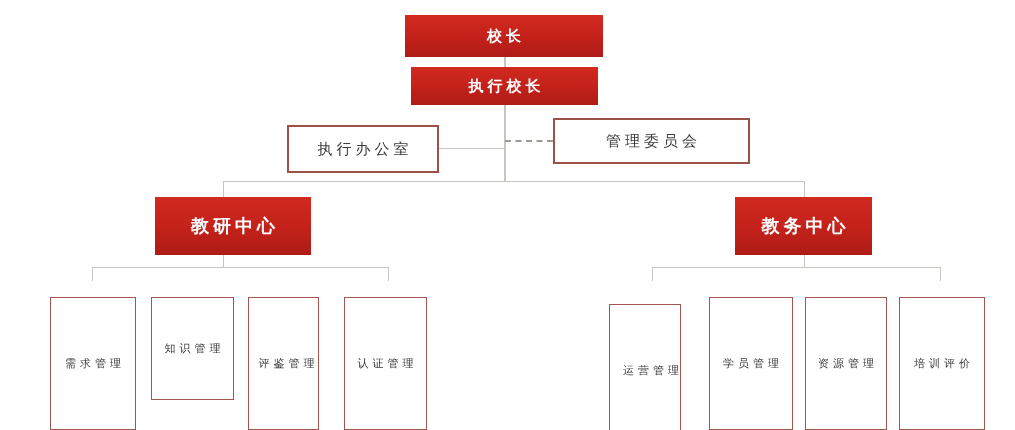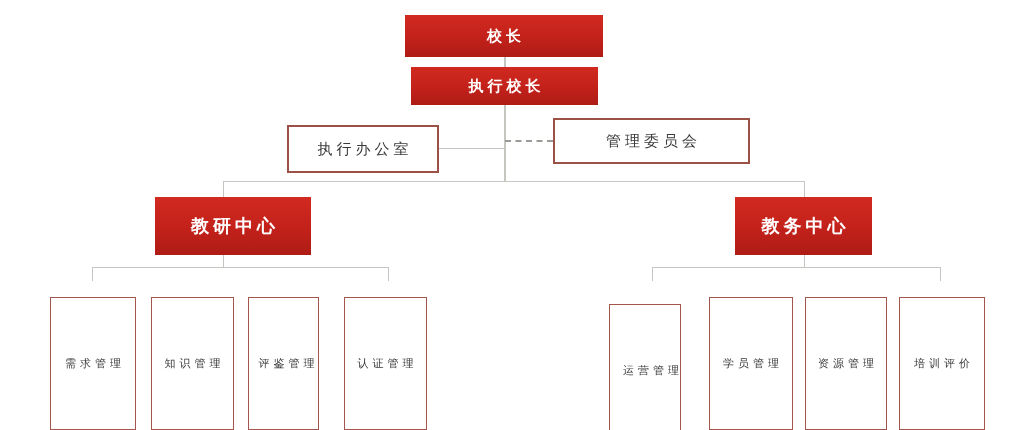--- a/index.html
+++ b/index.html
@@ -107,21 +107,21 @@
     <span class="lbl">教研中心</span>
   </div>
 
   <div class="node node-red fs-center" style="left:735px; top:197px; width:137px; height:58px;">
     <span class="lbl">教务中心</span>
   </div>
 
   <div class="node node-leaf fs-leaf" style="left:50px; top:281px; width:86px; height:133px;">
     <span class="lbl">需求管理</span>
   </div>
-  <div class="node node-leaf fs-leaf" style="left:151px; top:281px; width:83px; height:133px;">
+  <div class="node node-leaf fs-leaf" style="left:151px; top:281px; width:83px; height:103px;">
     <span class="lbl">知识管理</span>
   </div>
   <div class="node node-leaf fs-leaf" style="left:248px; top:281px; width:71px; height:133px;padding-left:6px;">
     <span class="lbl">评鉴管理</span>
   </div>
   <div class="node node-leaf fs-leaf" style="left:344px; top:281px; width:83px; height:133px;">
     <span class="lbl">认证管理</span>
   </div>
 
   <div class="node node-leaf fs-leaf" style="left:609px; top:288px; width:72px; height:133px;padding-left:12px;">

